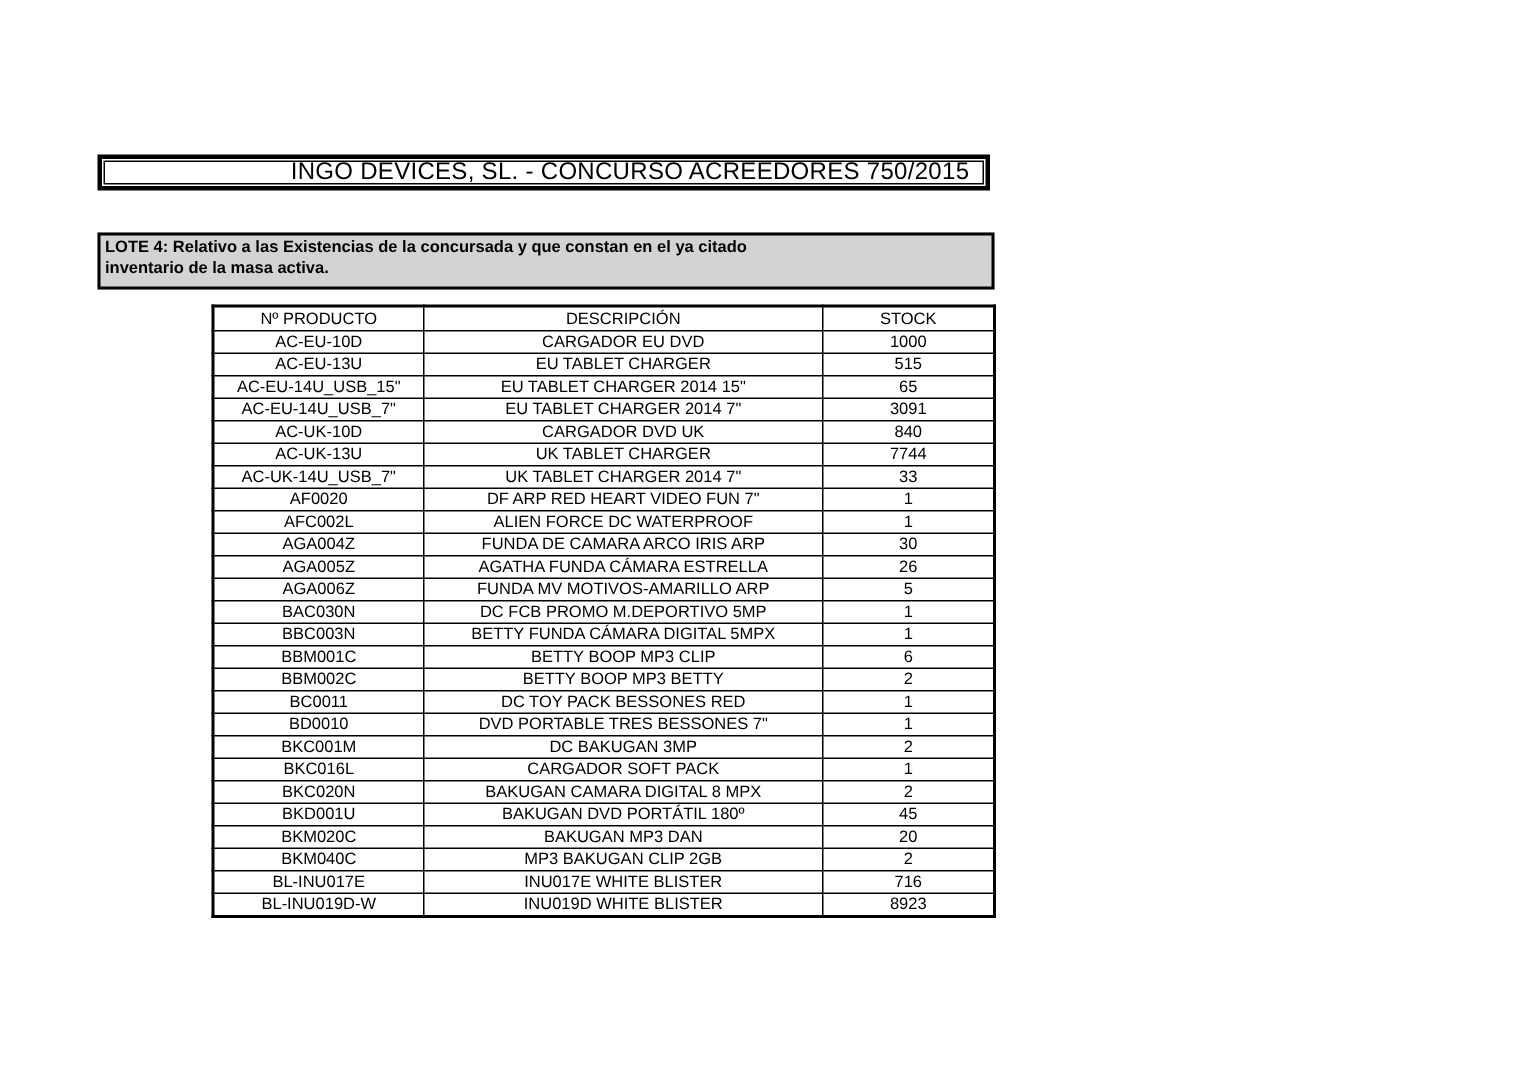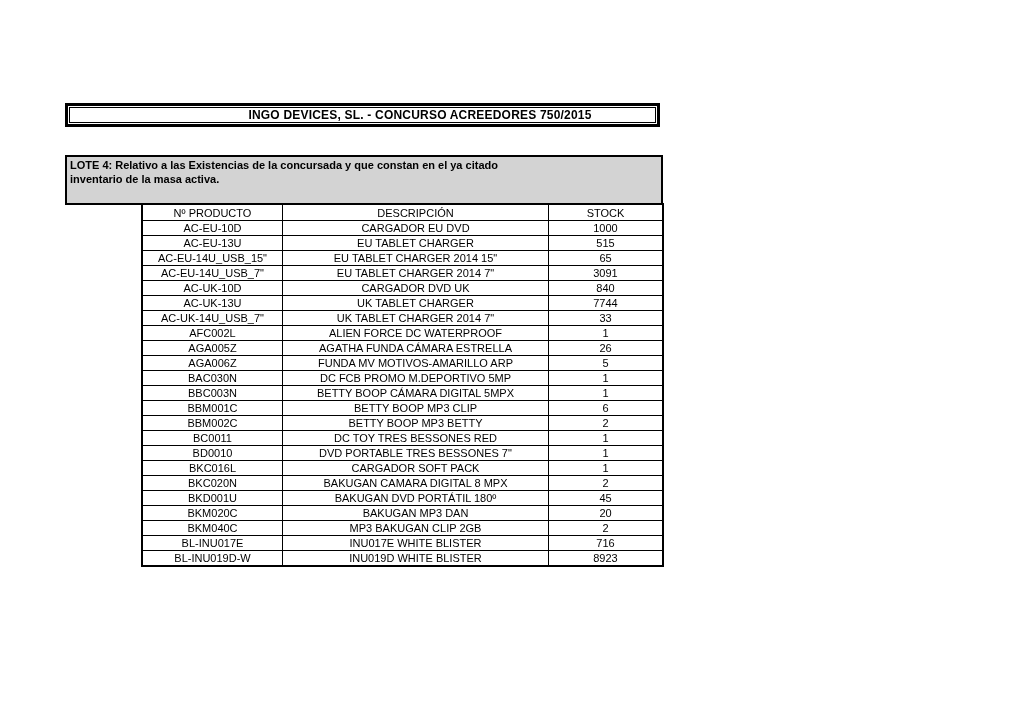--- a/index.html
+++ b/index.html
@@ -30,35 +30,35 @@
     position: absolute;
     inset: 1px;
     border: 1px solid #000000;
     display: flex;
     align-items: center;
     justify-content: center;
     padding-left: 115px;
     white-space: nowrap;
   }
   .title-text {
-    font-size: 12px;
-    font-weight: bold;
+    font-size: 16px;
+    font-weight: normal;
     letter-spacing: 0.2px;
   }
 
   
   .lote-box {
     position: absolute;
     left: 65px;
     top: 155px;
     width: 591px;
     height: 29px;
     background: #d3d3d3;
     border: 2px solid #000000;
-    padding: 1px 0 16px 3px;
+    padding: 1px 0 4px 3px;
     font-size: 11px;
     font-weight: bold;
     line-height: 14px;
     white-space: nowrap;
   }
 
   
   .stock-table {
     position: absolute;
     left: 141px;
@@ -141,63 +141,78 @@
           <td>AC-UK-13U</td>
           <td>UK TABLET CHARGER</td>
           <td>7744</td>
         </tr>
         <tr>
           <td>AC-UK-14U_USB_7"</td>
           <td>UK TABLET CHARGER 2014 7"</td>
           <td>33</td>
         </tr>
         <tr>
+          <td>AF0020</td>
+          <td>DF ARP RED HEART VIDEO FUN 7"</td>
+          <td>1</td>
+        </tr>
+        <tr>
           <td>AFC002L</td>
           <td>ALIEN FORCE DC WATERPROOF</td>
           <td>1</td>
+        </tr>
+        <tr>
+          <td>AGA004Z</td>
+          <td>FUNDA DE CAMARA ARCO IRIS ARP</td>
+          <td>30</td>
         </tr>
         <tr>
           <td>AGA005Z</td>
           <td>AGATHA FUNDA CÁMARA ESTRELLA</td>
           <td>26</td>
         </tr>
         <tr>
           <td>AGA006Z</td>
           <td>FUNDA MV MOTIVOS-AMARILLO ARP</td>
           <td>5</td>
         </tr>
         <tr>
           <td>BAC030N</td>
           <td>DC FCB PROMO M.DEPORTIVO 5MP</td>
           <td>1</td>
         </tr>
         <tr>
           <td>BBC003N</td>
-          <td>BETTY BOOP CÁMARA DIGITAL 5MPX</td>
+          <td>BETTY FUNDA CÁMARA DIGITAL 5MPX</td>
           <td>1</td>
         </tr>
         <tr>
           <td>BBM001C</td>
           <td>BETTY BOOP MP3 CLIP</td>
           <td>6</td>
         </tr>
         <tr>
           <td>BBM002C</td>
           <td>BETTY BOOP MP3 BETTY</td>
           <td>2</td>
         </tr>
         <tr>
           <td>BC0011</td>
-          <td>DC TOY TRES BESSONES RED</td>
+          <td>DC TOY PACK BESSONES RED</td>
           <td>1</td>
         </tr>
         <tr>
           <td>BD0010</td>
           <td>DVD PORTABLE TRES BESSONES 7"</td>
           <td>1</td>
+        </tr>
+        <tr>
+          <td>BKC001M</td>
+          <td>DC BAKUGAN 3MP</td>
+          <td>2</td>
         </tr>
         <tr>
           <td>BKC016L</td>
           <td>CARGADOR SOFT PACK</td>
           <td>1</td>
         </tr>
         <tr>
           <td>BKC020N</td>
           <td>BAKUGAN CAMARA DIGITAL 8 MPX</td>
           <td>2</td>

